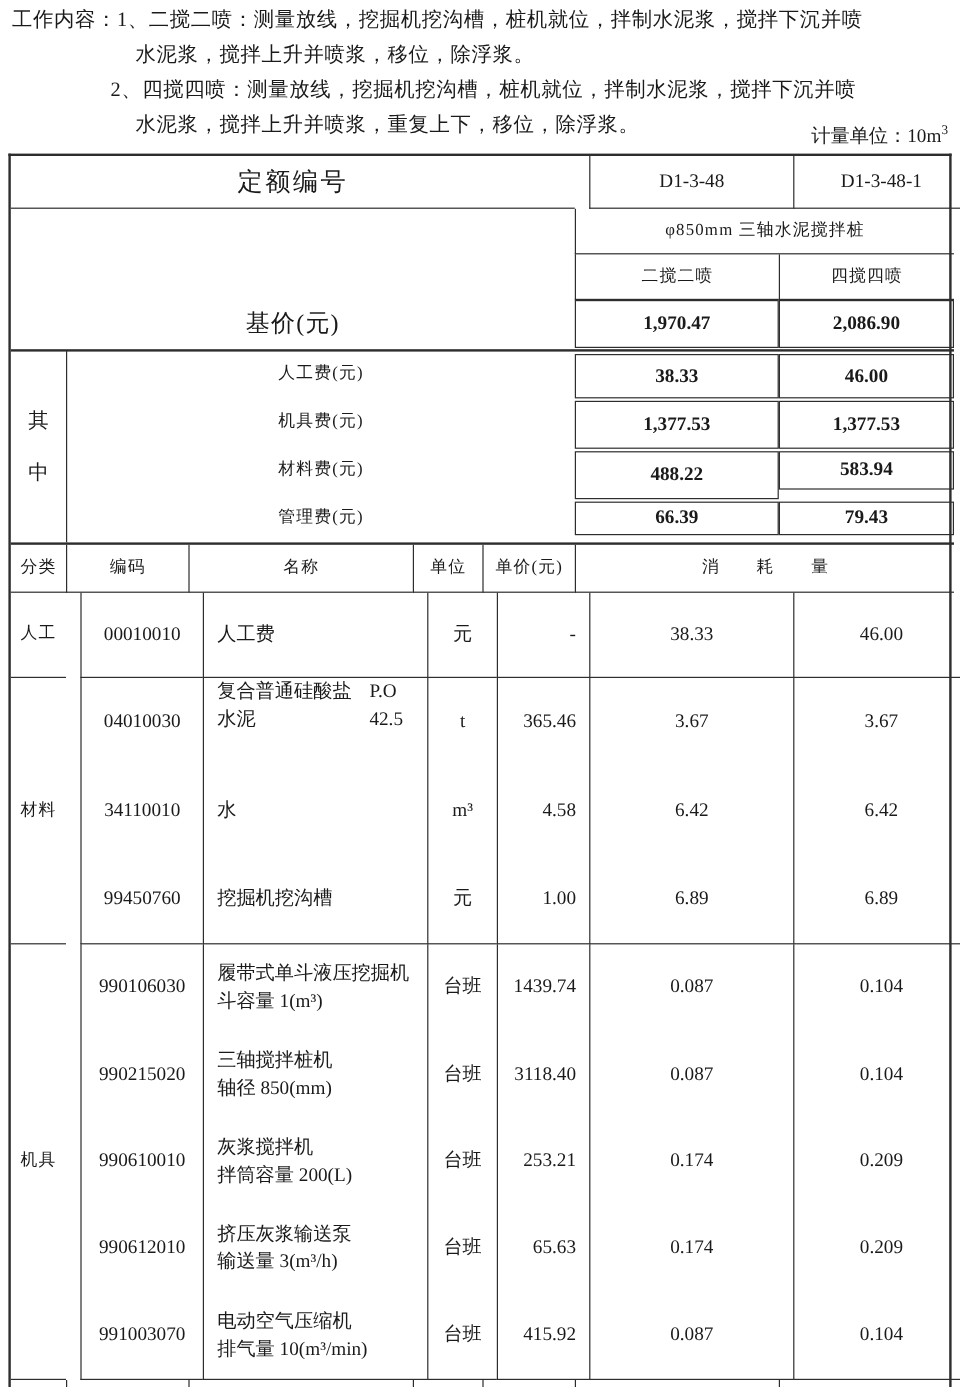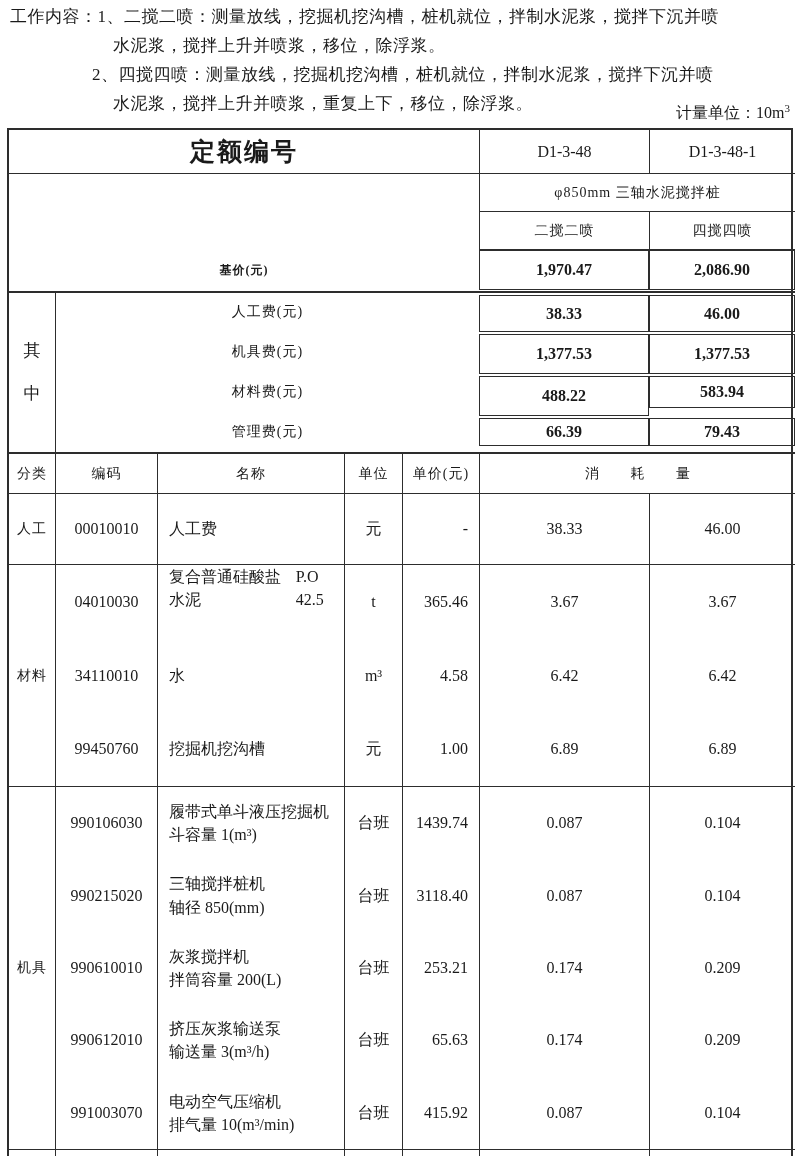--- a/index.html
+++ b/index.html
@@ -13,24 +13,24 @@
     font-family:"Liberation Serif","DejaVu Serif",serif;
     color:var(--text);overflow:hidden;
   }
   .abs{position:absolute;box-sizing:border-box;}
   .cell{position:absolute;box-sizing:border-box;display:flex;align-items:center;justify-content:center;text-align:center;line-height:1.25;}
   .bl{border-left:1.4px solid var(--line);}
   .bb{border-bottom:1.4px solid var(--line);}
   .hline{position:absolute;background:var(--line);}
   .worktext{position:absolute;white-space:nowrap;font-size:17px;letter-spacing:.5px;}
   .unitnote{position:absolute;font-size:16px;}
-  .big{font-size:25px;font-weight:bold;letter-spacing:2px;}
-  .mid{font-size:12px;font-weight:bold;letter-spacing:1px;}
+  .big{font-size:21px;font-weight:normal;letter-spacing:2px;}
+  .mid{font-size:20px;font-weight:normal;letter-spacing:1px;}
   .lab{font-size:14px;letter-spacing:1px;}
-  .num{font-size:16px;}
+  .num{font-size:16px;margin-left:12px;}
   .vbox{position:absolute;box-sizing:border-box;border:1.4px solid var(--line);display:flex;align-items:center;justify-content:center;font-weight:bold;font-size:16px;}
   .stack{display:flex;flex-direction:column;align-items:stretch;padding:0;}
   .stack>div{flex:1;display:flex;align-items:center;justify-content:center;}
   .stack.left>div{justify-content:flex-start;padding-left:11px;text-align:left;}
   .stack.right>div{justify-content:flex-end;padding-right:11px;}
   .namecol{flex-direction:column;align-items:flex-start;justify-content:center;padding-left:11px;text-align:left;}
   .namecol .nm{line-height:1.35;}
   .consume{letter-spacing:14px;padding-left:14px;}
   .qz{flex-direction:column;gap:22px;font-size:17px;}
   .sup{font-size:11px;vertical-align:super;line-height:0;}

